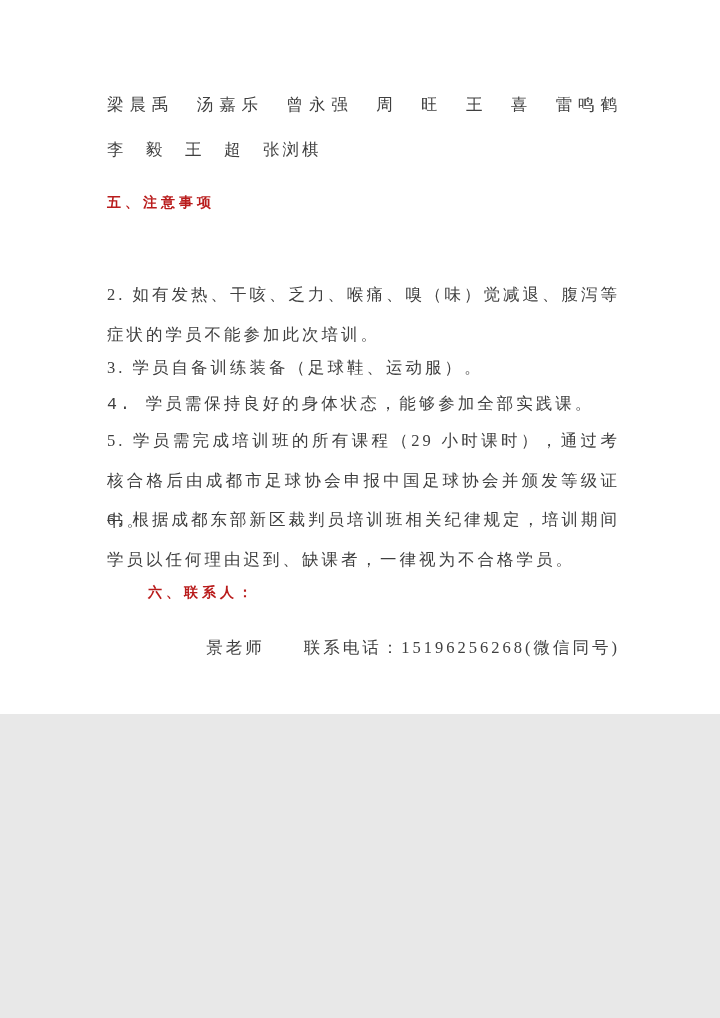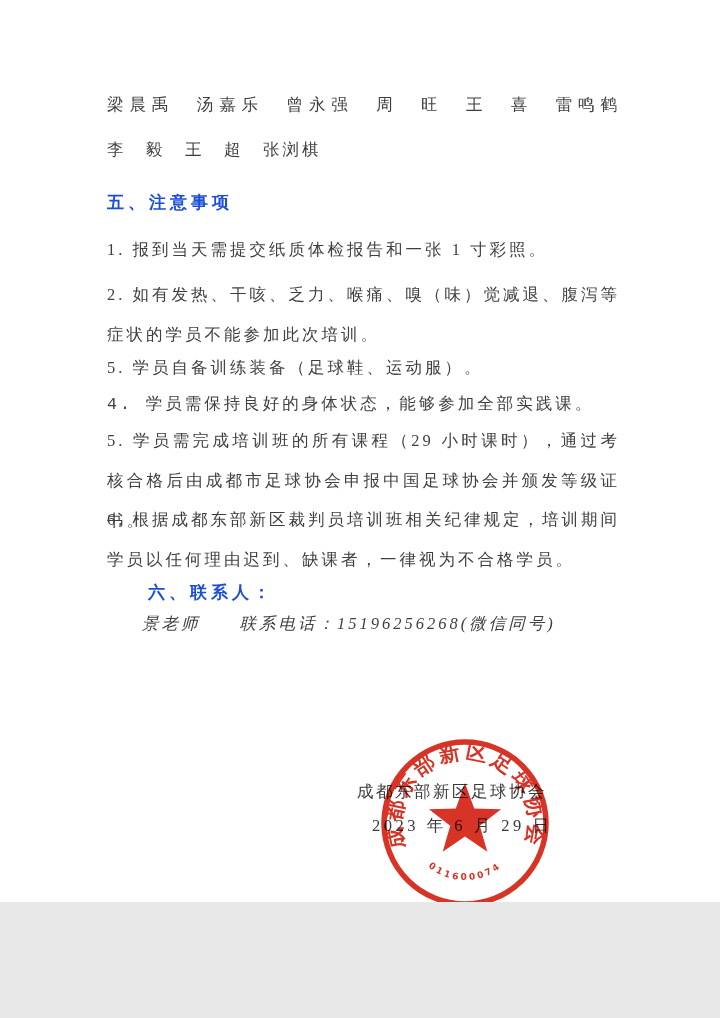--- a/index.html
+++ b/index.html
@@ -1,50 +1,50 @@
 <!DOCTYPE html>
 <html><head>
 <meta charset="utf-8">
 <style>
   html,body{margin:0;padding:0;background:#e8e8e8;}
   .page{
     position:relative;
-    width:720px;height:902px;
+    width:720px;height:714px;
     margin:0 auto;
     background:#ffffff;
     font-family:"Liberation Serif","DejaVu Serif",serif;
     color:#3f3f3f;
     overflow:hidden;
   }
   .line{
     position:absolute;
     left:107px;width:513px;
     margin:0;
     font-size:16.5px;
     letter-spacing:3px;
     line-height:40px;
     text-align:justify;
   }
   .names-row1{top:85px;text-align:justify;text-align-last:justify;}
   .names-row2{top:130px;}
   .heading{
     font-weight:700;
-    color:#1d4ed8;
+    color:#b91c1c;
     letter-spacing:4px;
-    font-size:17px;
+    font-size:14px;
   }
   .heading-notes{top:183px;}
   .heading-contact{top:573px;margin-left:41px;}
   .item-1{top:230px;}
   .item-2{top:275px;}
   .item-3{top:348px;}
   .item-4{top:385px;font-family:Liberation Mono, monospace;}
   .item-5{top:421px;}
   .item-6{top:500px;}
-  .contact-line{top:604px;left:142px;width:478px;text-align:left;font-style:italic;}
+  .contact-line{top:628px;left:142px;width:478px;text-align:right;}
   .sig-org{
     position:absolute;left:357px;top:780px;margin:0;
     font-size:16.5px;letter-spacing:2.5px;line-height:24px;color:#3a3a3a;
   }
   .sig-date{
     position:absolute;left:372px;top:814px;margin:0;
     font-size:16.5px;letter-spacing:3.5px;line-height:24px;color:#3a3a3a;
   }
   .seal{
     position:absolute;left:372px;top:730px;
@@ -68,23 +68,22 @@
 </head>
 <body>
 
 <div class="page">
 
   <p class="line names-row1">梁晨禹　汤嘉乐　曾永强　周　旺　王　喜　雷鸣鹤</p>
   <p class="line names-row2">李　毅　王　超　张浏棋</p>
 
   <p class="line heading heading-notes">五、注意事项</p>
 
-  <p class="line item-1">1. 报到当天需提交纸质体检报告和一张 1 寸彩照。</p>
   <p class="line item-2">2. 如有发热、干咳、乏力、喉痛、嗅（味）觉减退、腹泻等症状的学员不能参加此次培训。</p>
-  <p class="line item-3">5. 学员自备训练装备（足球鞋、运动服）。</p>
+  <p class="line item-3">3. 学员自备训练装备（足球鞋、运动服）。</p>
   <p class="line item-4">4. 学员需保持良好的身体状态，能够参加全部实践课。</p>
   <p class="line item-5">5. 学员需完成培训班的所有课程（29 小时课时），通过考核合格后由成都市足球协会申报中国足球协会并颁发等级证书。</p>
   <p class="line item-6">6. 根据成都东部新区裁判员培训班相关纪律规定，培训期间学员以任何理由迟到、缺课者，一律视为不合格学员。</p>
 
   <p class="line heading heading-contact">六、联系人：</p>
   <p class="line contact-line">景老师　　联系电话：15196256268(微信同号)</p>
 
   <p class="sig-org">成都东部新区足球协会</p>
   <p class="sig-date">2023 年 6 月 29 日</p>
 

